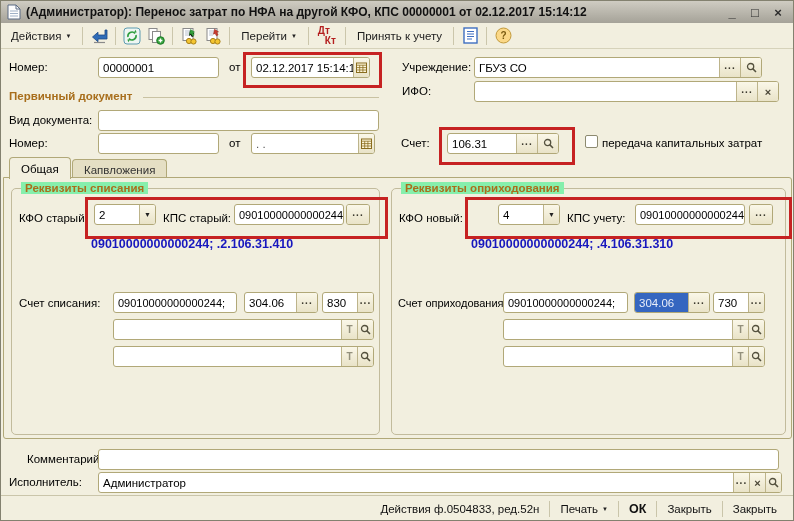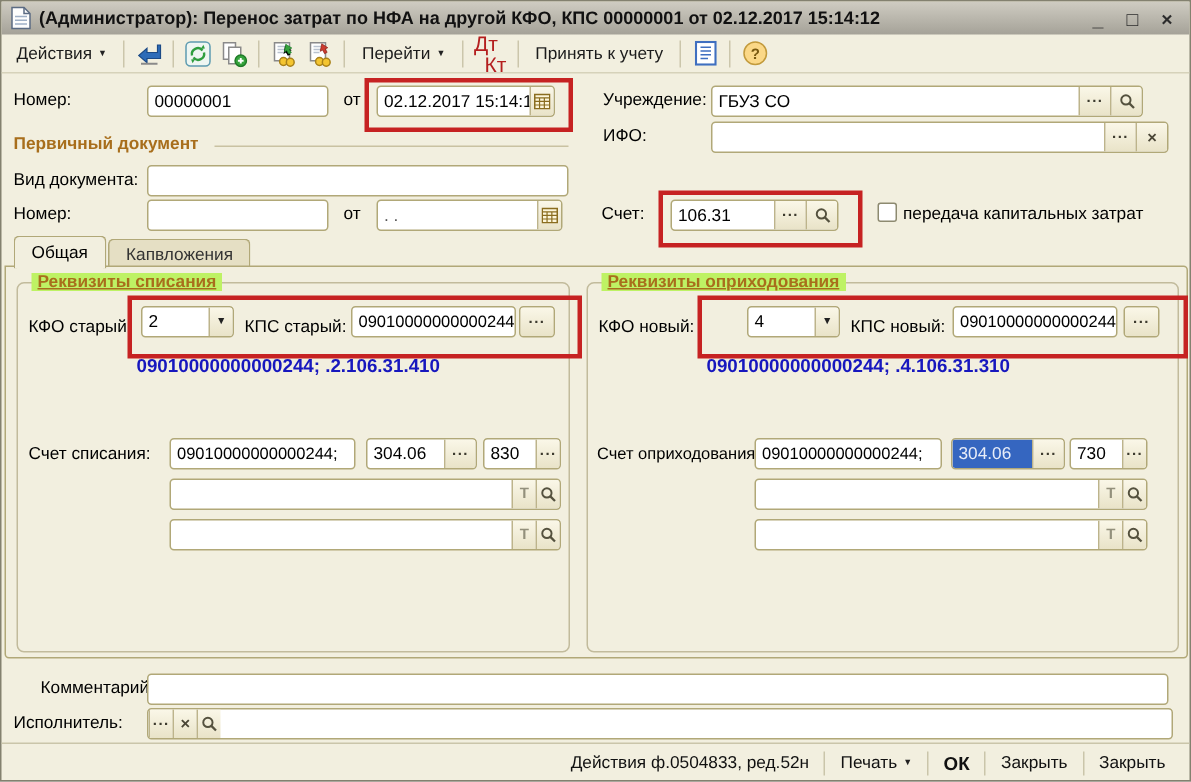--- a/index.html
+++ b/index.html
@@ -9,21 +9,21 @@
   .titlebar{position:absolute;left:0;top:0;width:100%;height:22px;background:linear-gradient(#cfccc2,#a5a298);display:flex;align-items:center;padding:0 6px;box-sizing:border-box;gap:5px;}
   .titlebar .title{flex:1;font-size:12px;font-weight:bold;color:#111;white-space:nowrap;overflow:hidden;}
   .winctl{width:18px;text-align:center;font-size:13px;font-weight:bold;color:#2c2c2c;cursor:default;}
 
   
   .toolbar{position:absolute;left:0;top:22px;width:100%;height:26px;border-bottom:1px solid #d6d2ba;display:flex;align-items:center;padding:0 4px;box-sizing:border-box;gap:2px;}
   .tbbtn{display:flex;align-items:center;gap:4px;padding:2px 6px;font-size:11.5px;color:#1c1c1c;border-radius:2px;cursor:default;}
   .tbico{width:22px;height:20px;display:flex;align-items:center;justify-content:center;cursor:default;}
   .tbsep{width:1px;height:18px;background:#cbc6ab;margin:0 3px;}
   .ddarrow{font-size:6px;color:#222;}
-  .dtkt{display:flex;flex-direction:column;line-height:1;font-size:14px;font-weight:normal;color:#b41f1f;}
+  .dtkt{display:flex;flex-direction:column;line-height:1;font-size:10px;font-weight:bold;color:#b41f1f;}
   .dtkt span:last-child{margin-left:7px;}
 
   
   .lbl{position:absolute;font-size:11.5px;color:#000;white-space:nowrap;}
   .fgroup{position:absolute;display:flex;align-items:stretch;height:21px;border:1px solid #b1a878;border-radius:3px;background:#fff;box-sizing:border-box;overflow:hidden;}
   .fval{flex:1;min-width:0;padding:0 4px;font-size:11.5px;color:#000;display:flex;align-items:center;white-space:nowrap;overflow:hidden;}
   .fval.small{font-size:11px;}
   .fval.ghost{color:#555;}
   .fval.selected{background:#3566c0;color:#e8edf8;}
   .fseg{width:20px;flex:none;border-left:1px solid #bdb48b;background:linear-gradient(#faf7e8,#e9e3c8);display:flex;align-items:center;justify-content:center;color:#3c3a2e;cursor:default;}
@@ -38,21 +38,21 @@
   .sectionhdr{position:absolute;font-size:11.5px;font-weight:bold;color:#a86e1c;white-space:nowrap;}
   .sectionline{position:absolute;height:1px;background:#c9c2a2;}
 
   
   .tab{position:absolute;display:flex;align-items:center;padding:0 11px;font-size:11.5px;border:1px solid #b1a878;border-bottom:none;border-radius:4px 4px 0 0;cursor:default;}
   .tab.active{top:156px;height:21px;background:#f2efdf;z-index:3;}
   .tab.inactive{top:158px;height:19px;background:#e5dfc4;z-index:1;color:#333;}
   .tabpanel{position:absolute;left:2px;top:176px;width:789px;height:262px;border:1px solid #b1a878;background:#f2efdf;box-sizing:border-box;border-radius:0 3px 3px 3px;z-index:2;}
 
   .groupbox{position:absolute;border:1px solid #c2bb9c;border-radius:5px;z-index:2;}
-  .gbtitle{position:absolute;font-size:11.5px;font-weight:bold;color:#a86e1c;background:#bef264;padding:0 4px;white-space:nowrap;z-index:4;text-decoration:underline;}
+  .gbtitle{position:absolute;font-size:11.5px;font-weight:bold;color:#a86e1c;background:#86efac;padding:0 4px;white-space:nowrap;z-index:4;}
 
   .bluenote{position:absolute;font-size:12.5px;font-weight:bold;color:#1717be;white-space:nowrap;z-index:3;}
   .redbox{position:absolute;border:3px solid #c62222;z-index:6;pointer-events:none;}
   .z3{z-index:3;}
 
   
   .bottombar{position:absolute;left:0;top:494px;width:100%;height:26px;border-top:1px solid #cac5aa;display:flex;align-items:center;justify-content:flex-end;padding:0 6px;box-sizing:border-box;}
   .bbitem{font-size:11.5px;color:#111;padding:0 10px;white-space:nowrap;cursor:default;display:flex;align-items:center;gap:4px;}
   .bbitem.ok{font-weight:bold;font-size:12.5px;}
   .bbsep{width:1px;height:16px;background:#cac5aa;}
@@ -317,21 +317,21 @@
   <div class="groupbox" style="left:390px;top:187px;width:393px;height:245px;"></div>
   <span class="gbtitle" style="left:400px;top:181px;">Реквизиты оприходования</span>
 
   <span class="lbl z3" style="left:398px;top:211px;">КФО новый:</span>
   <div class="fgroup z3" style="left:497px;top:203px;width:62px;">
     <span class="fval">4</span>
     <span class="fseg narrow">
         <span class="dda">▼</span>
       </span>
   </div>
-  <span class="lbl z3" style="left:566px;top:211px;">КПС новый:</span>
+  <span class="lbl z3" style="left:566px;top:211px;">КПС учету:</span>
   <div class="fgroup z3" style="left:634px;top:203px;width:110px;">
     <span class="fval small">09010000000000244;</span>
   </div>
   <div class="fgroup z3" style="left:748px;top:203px;width:24px;">
     <span class="fseg" style="border-left:none;width:100%;">
         <span class="dots">...</span>
       </span>
   </div>
   <div class="redbox" style="left:464px;top:196px;width:321px;height:36px;"></div>
   <span class="bluenote" style="left:470px;top:236px;">09010000000000244; .4.106.31.310</span>
@@ -378,20 +378,21 @@
     </span>
   </div>
 
   <span class="lbl" style="left:8px;top:452px;padding-left:18px;">Комментарий:</span>
   <div class="fgroup" style="left:97px;top:448px;width:681px;">
     <span class="fval"></span>
   </div>
 
   <span class="lbl" style="left:8px;top:475px;text-align:center;">Исполнитель:</span>
   <div class="fgroup" style="left:97px;top:471px;width:684px;">
+    <span class="fval">Администратор</span>
     <span class="fseg narrow">
         <span class="dots">...</span>
       </span>
     <span class="fseg narrow">
         <span class="xg">×</span>
       </span>
     <span class="fseg narrow">
       <svg width="11" height="11" viewBox="0 0 11 11">
           <circle cx="4.6" cy="4.6" r="3.1" fill="none" stroke="#54513e" stroke-width="1.3"></circle>
           <path d="M6.9 6.9 L10 10" stroke="#54513e" stroke-width="1.5"></path>

